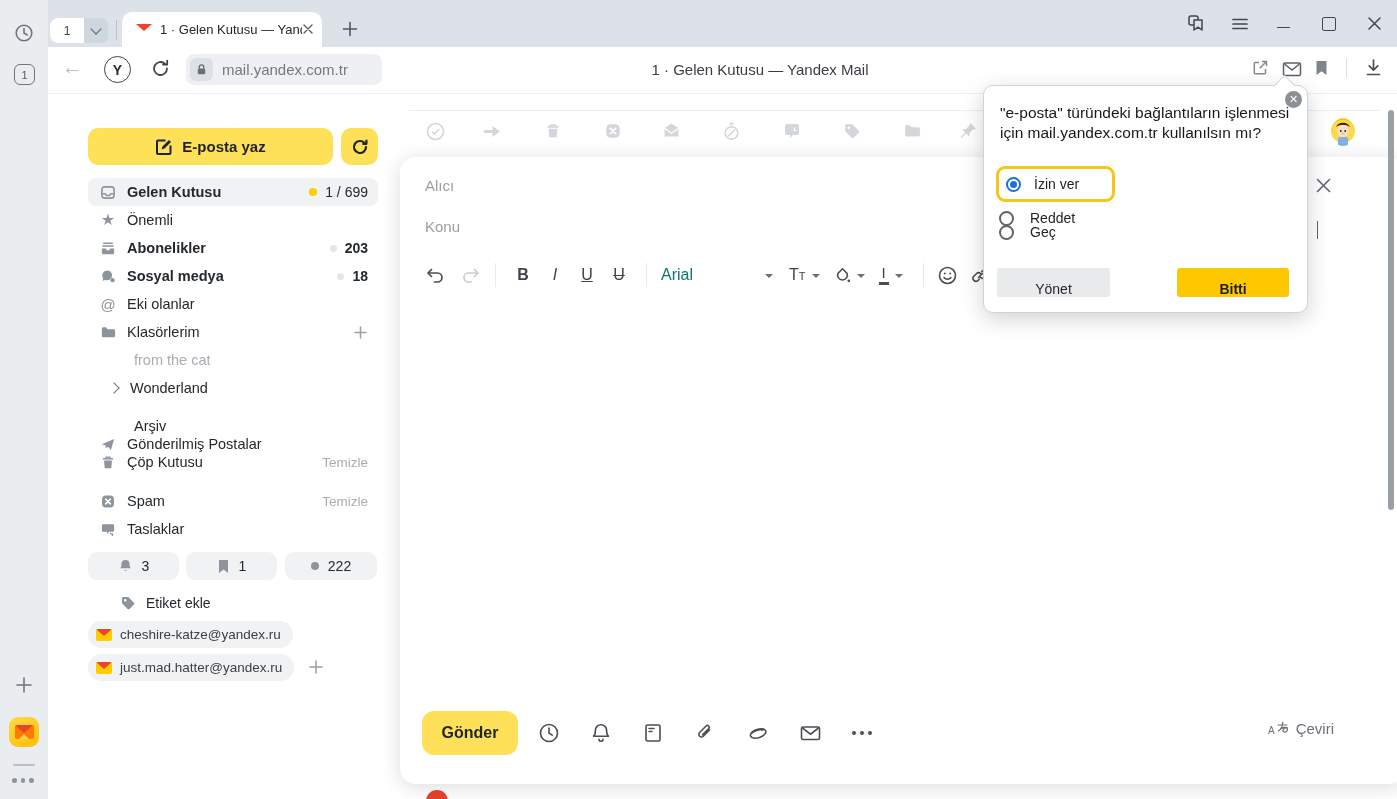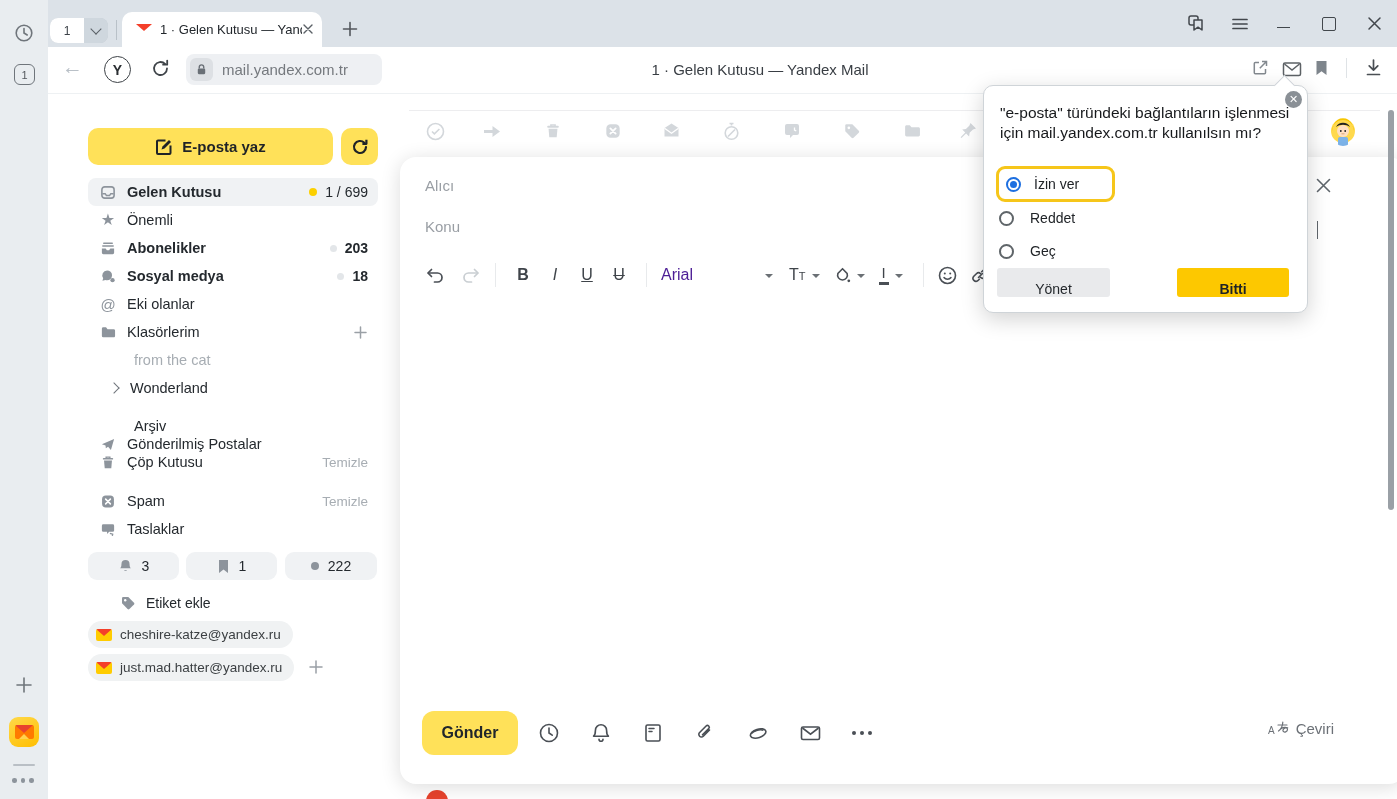--- a/index.html
+++ b/index.html
@@ -446,21 +446,21 @@
           <path d="M14.5 3.5L18 7l-3.5 3.5" fill="none" stroke="#c9ced2" stroke-width="1.7" stroke-linecap="round" stroke-linejoin="round"></path>
           <path d="M17.5 7h-9a4.5 4.5 0 0 0 0 9h3" fill="none" stroke="#c9ced2" stroke-width="1.7" stroke-linecap="round"></path>
         </svg>
       </span>
     <span class="fsep"></span>
     <span class="fbtn" style="font-weight:bold;">B</span>
     <span class="fbtn" style="font-style:italic;margin-left:6px;">I</span>
     <span class="fbtn" style="text-decoration:underline;margin-left:6px;">U</span>
     <span class="fbtn" style="text-decoration:line-through;margin-left:6px;">U</span>
     <span class="fsep"></span>
-    <span style="font-size:16px;color:#4c1d95;">Arial</span>
+    <span style="font-size:16px;color:#0f766e;">Arial</span>
     <span class="dd" style="margin-left:72px;"></span>
     <span style="margin-left:10px;display:flex;align-items:baseline;color:#3f444a;">
         <span style="font-size:16px;">T</span>
         <span style="font-size:11px;">T</span>
       </span>
     <span class="dd"></span>
     <span style="margin-left:8px;">
         <svg width="17" height="17" viewBox="0 0 17 17">
           <path d="M8.5 1.8l4.6 4.6a4.9 4.9 0 1 1-9.2 0z" fill="none" stroke="#4a4f55" stroke-width="1.6"></path>
           <circle cx="14.8" cy="13.8" r="1.4" fill="#4a4f55"></circle>
@@ -550,21 +550,21 @@
   <div class="dclose">✕</div>
   <div class="dmsg">"e-posta" türündeki bağlantıların işlenmesi için mail.yandex.com.tr kullanılsın mı?</div>
   <div class="optbox">
     <span class="radio on"></span>
     <span>İzin ver</span>
   </div>
   <div class="opt" style="top:121px;">
     <span class="radio"></span>
     <span>Reddet</span>
   </div>
-  <div class="opt" style="top:154px;">
+  <div class="opt" style="top:135px;">
     <span class="radio"></span>
     <span>Geç</span>
   </div>
   <div class="dbtn" style="left:13px;width:113px;background:#e9eaec;color:#24282c;">
       <span>Yönet</span>
     </div>
   <div class="dbtn" style="left:193px;width:112px;background:#fdc800;color:#1e2226;font-weight:bold;">
       <span>Bitti</span>
     </div>
 </div>

